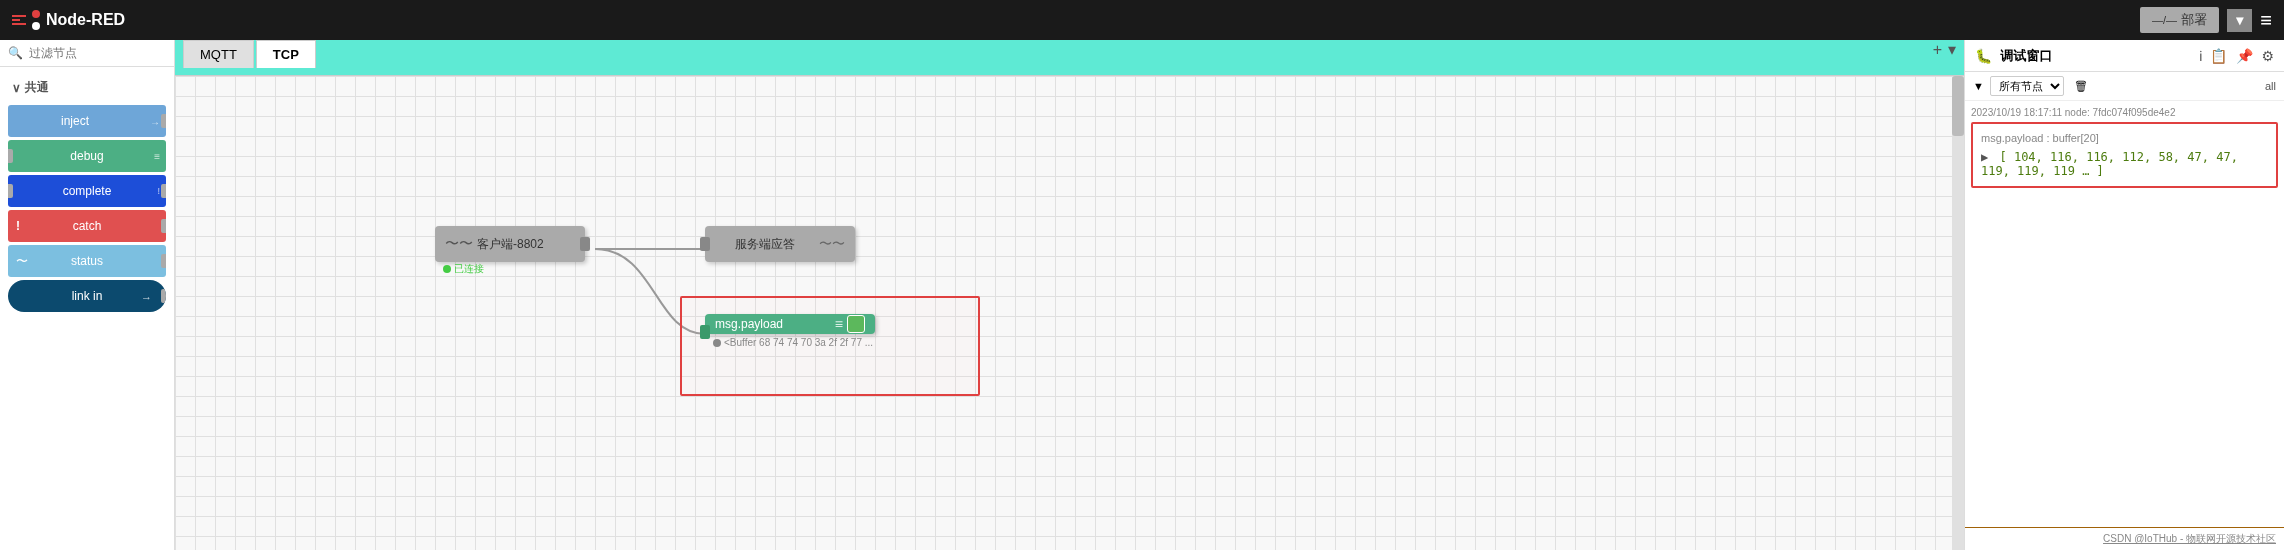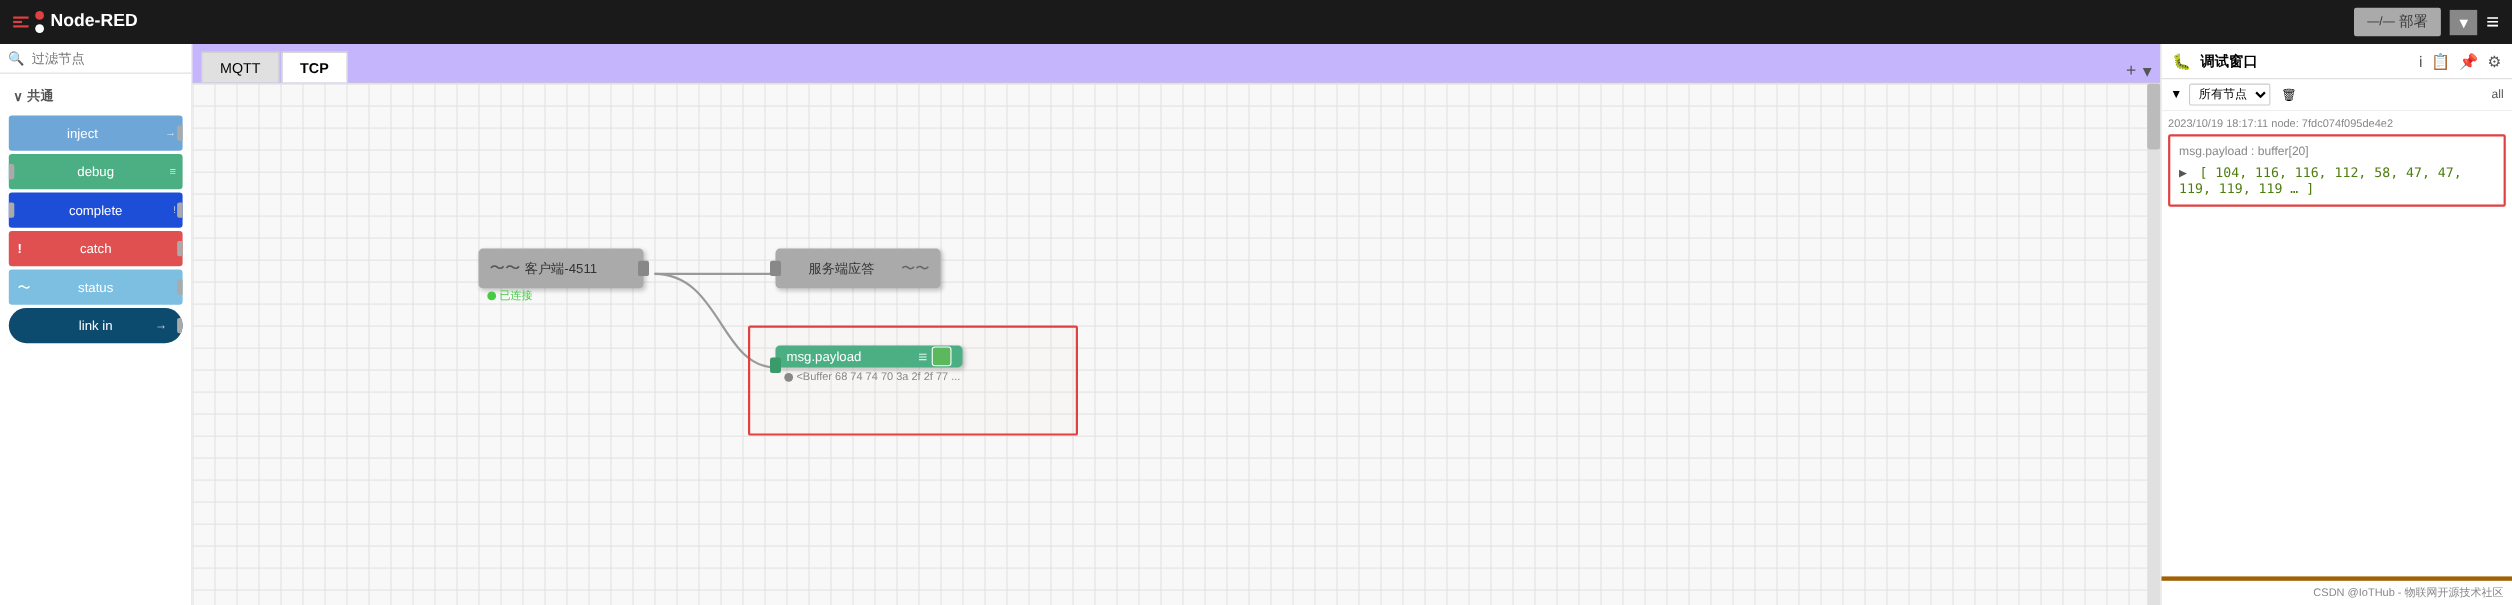--- a/index.html
+++ b/index.html
@@ -53,21 +53,21 @@
       display: flex; align-items: center; margin: 3px 8px; border-radius: 3px;
       height: 32px; cursor: pointer; position: relative; overflow: hidden;
     }
     .node-label {
       font-size: 12px; text-align: center; flex: 1; padding: 0 14px; color: #fff;
     }
 
     
     .canvas-area { flex: 1; display: flex; flex-direction: column; }
     .tabs-bar {
-      display: flex; align-items: flex-end; background: #c4b5fd; border-bottom: 1px solid #ccc;
+      display: flex; align-items: flex-start; background: #5eead4; border-bottom: 1px solid #ccc;
       height: 36px; padding: 0 8px;
     }
     .tab {
       padding: 6px 16px; font-size: 13px; cursor: pointer; border: 1px solid #ccc;
       background: #e0e0e0; margin-right: 2px; border-bottom: none;
     }
     .tab.active { background: #fff; font-weight: bold; }
     .tabs-actions { margin-left: auto; display: flex; align-items: center; gap: 6px; }
     .tab-btn { background: none; border: none; font-size: 16px; cursor: pointer; color: #555; }
 
@@ -109,22 +109,22 @@
     .debug-output { flex: 1; overflow-y: auto; padding: 6px; font-size: 11px; }
     .debug-timestamp { color: #888; font-size: 10px; margin-bottom: 4px; }
     .debug-message-box {
       border: 2px solid #e04040; border-radius: 2px; padding: 8px; margin-top: 4px;
       background: #fff;
     }
     .debug-msg-type { color: #888; font-size: 11px; margin-bottom: 6px; }
     .debug-msg-value { color: #a00; font-size: 12px; font-family: monospace; }
     .expand-arrow { color: #555; margin-right: 4px; }
     .right-panel-footer {
-      border-top: 4px solid #a16207; padding: 4px 8px; text-align: right;
-      font-size: 10px; color: #888;
+      border-top: 1px solid #a16207; padding: 4px 8px; text-align: right;
+      font-size: 10px; color: #888; text-decoration: underline;
     }
 
     
     .canvas-scrollbar {
       position: absolute; right: 0; top: 0; width: 12px; height: 100%;
       background: #e0e0e0;
     }
     .canvas-scrollbar-thumb {
       position: absolute; top: 0; width: 12px; height: 60px; background: #bbb; border-radius: 3px;
     }
@@ -230,21 +230,21 @@
 
         <path d="M 420 173 C 480 173, 480 258, 530 258" stroke="#999" stroke-width="2" fill="none"></path>
       </svg>
 
       <div style="position:absolute; left:260px; top:150px; width:150px; height:36px;
                   background:#aaa; border-radius:4px; display:flex; align-items:center;
                   padding:0 10px; box-shadow:2px 2px 4px rgba(0,0,0,0.2);">
         <div style="position:absolute; right:-5px; top:11px; width:10px; height:14px;
                     background:#888; border-radius:2px;"></div>
         <span style="font-size:14px; margin-right:4px; color:#555;">〜〜</span>
-        <span style="font-size:12px; color:#333;">客户端-4511</span>
+        <span style="font-size:12px; color:#333;">客户端-8802</span>
         <div style="position:absolute; bottom:-14px; left:8px; font-size:10px; color:#4c4; display:flex; align-items:center; gap:3px;">
           <span style="width:8px;height:8px;background:#4c4;border-radius:50%;display:inline-block;"></span>
           <span>已连接</span>
         </div>
       </div>
 
       <div style="position:absolute; left:530px; top:150px; width:150px; height:36px;
                   background:#aaa; border-radius:4px; display:flex; align-items:center;
                   padding:0 10px; box-shadow:2px 2px 4px rgba(0,0,0,0.2);">
         <div style="position:absolute; left:-5px; top:11px; width:10px; height:14px;

